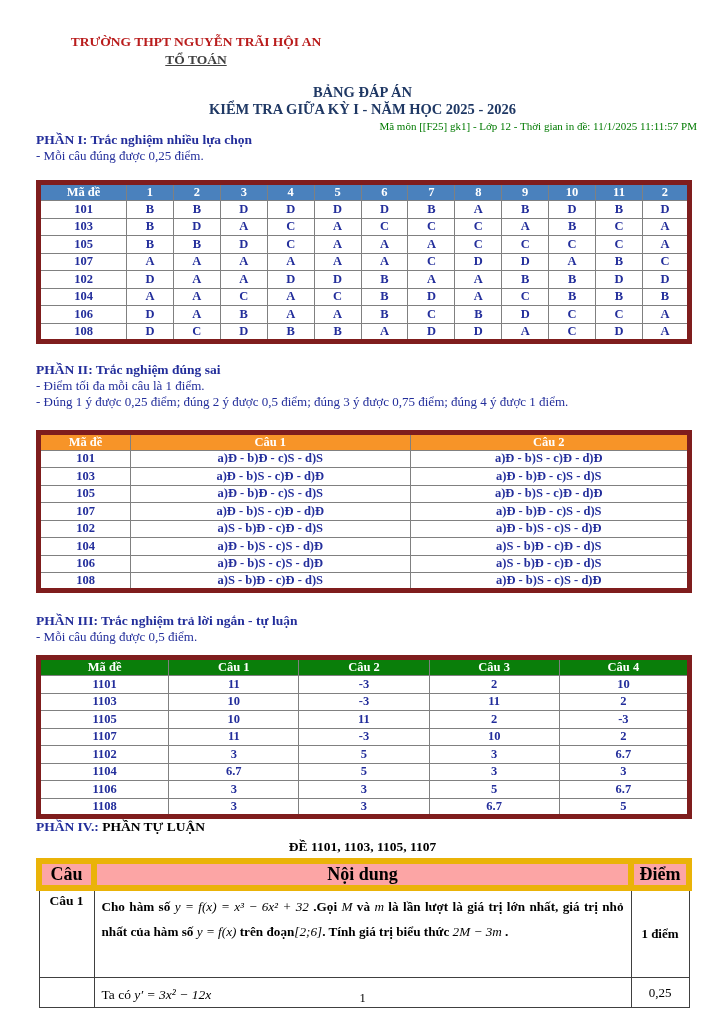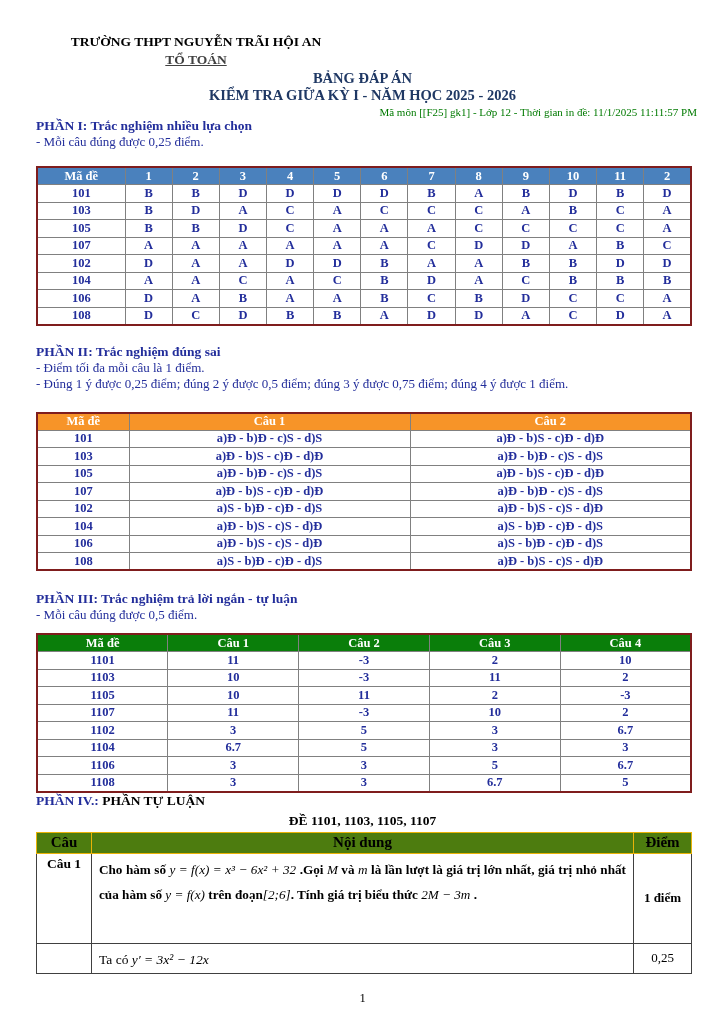--- a/index.html
+++ b/index.html
@@ -4,45 +4,45 @@
 <style>
   * { margin:0; padding:0; box-sizing:border-box; }
   html,body { background:#ffffff; }
   .page {
     position:relative; width:725px; height:1024px; background:#ffffff;
     font-family:"Liberation Serif","DejaVu Serif",serif; color:#000;
     overflow:hidden;
   }
   
   .school-block { margin:34px 0 0 46px; width:300px; text-align:center; }
-  .school-name { color:#000000; font-weight:bold; font-size:13.5px; }
+  .school-name { color:#b91c1c; font-weight:bold; font-size:13.5px; }
   .dept-name   { color:#404040; font-weight:bold; font-size:13.5px; text-decoration:underline; margin-top:2px;}
-  .doc-title   { text-align:center; color:#1F3864; font-weight:bold; font-size:14.5px; margin-top:2px; }
+  .doc-title   { text-align:center; color:#1F3864; font-weight:bold; font-size:14.5px; margin-top:16px; }
   .doc-subtitle{ text-align:center; color:#1F3864; font-weight:bold; font-size:14.5px; }
   .meta-line   { text-align:right; color:#007A00; font-size:11px; margin:2px 28px 0 0; }
   
   .sec-head { color:#232E9B; font-weight:bold; font-size:13.5px; margin-left:36px; }
   .sec-note { color:#232E9B; font-size:13px; margin-left:36px; }
   .black-part { color:#000; }
   
   table { border-collapse:collapse; table-layout:fixed; margin-left:36px; width:656px; }
   th, td { border:1px solid #808080; text-align:center; vertical-align:middle;
            font-size:12.5px; font-weight:bold; height:17.5px; padding:0 2px; overflow:hidden; }
-  table.answer-tbl { border:2px solid #7f1d1d; }
+  table.answer-tbl { border:5px solid #7f1d1d; }
   td { color:#232E9B; }
   .t1-head th { background:#4A81BD; color:#fff; }
   .t2-head th { background:#F79428; color:#fff; }
   .t3-head th { background:#0A7E0A; color:#fff; }
   .gap18 { margin-top:18px; } .gap20 { margin-top:20px; }
   .gap10 { margin-top:10px; } .gap4  { margin-top:0; }
   .tbl-wrap1 { margin-top:16px; }
   
   .de-title { text-align:center; font-weight:bold; font-size:13.5px; color:#000; margin-top:4px; }
   table.essay-tbl { margin-top:3px; border:1.5px solid #404040; }
-  .essay-tbl th { background:#4d7c0f; color:#000; border:1px solid #eab308; font-size:15px; height:21px; }
+  .essay-tbl th { background:#fca5a5; color:#000; border:6px solid #eab308; font-size:18px; height:21px; }
   .essay-tbl td { border:1px solid #404040; color:#000; }
   .essay-label  { vertical-align:top; font-size:13.5px; padding-top:2px; }
   .essay-content{ text-align:justify; vertical-align:top; padding:3px 7px 0 7px;
                   font-size:13.2px; line-height:1.95; }
   .essay-score  { font-size:13px; }
   .seg-b { font-weight:bold; }
   .seg-r { font-weight:normal; }
   .seg-m { font-weight:normal; font-style:italic; font-family:"Liberation Serif","DejaVu Serif",serif; }
   .row-tall   { height:90px; }
   .row-short  { height:30px; }

